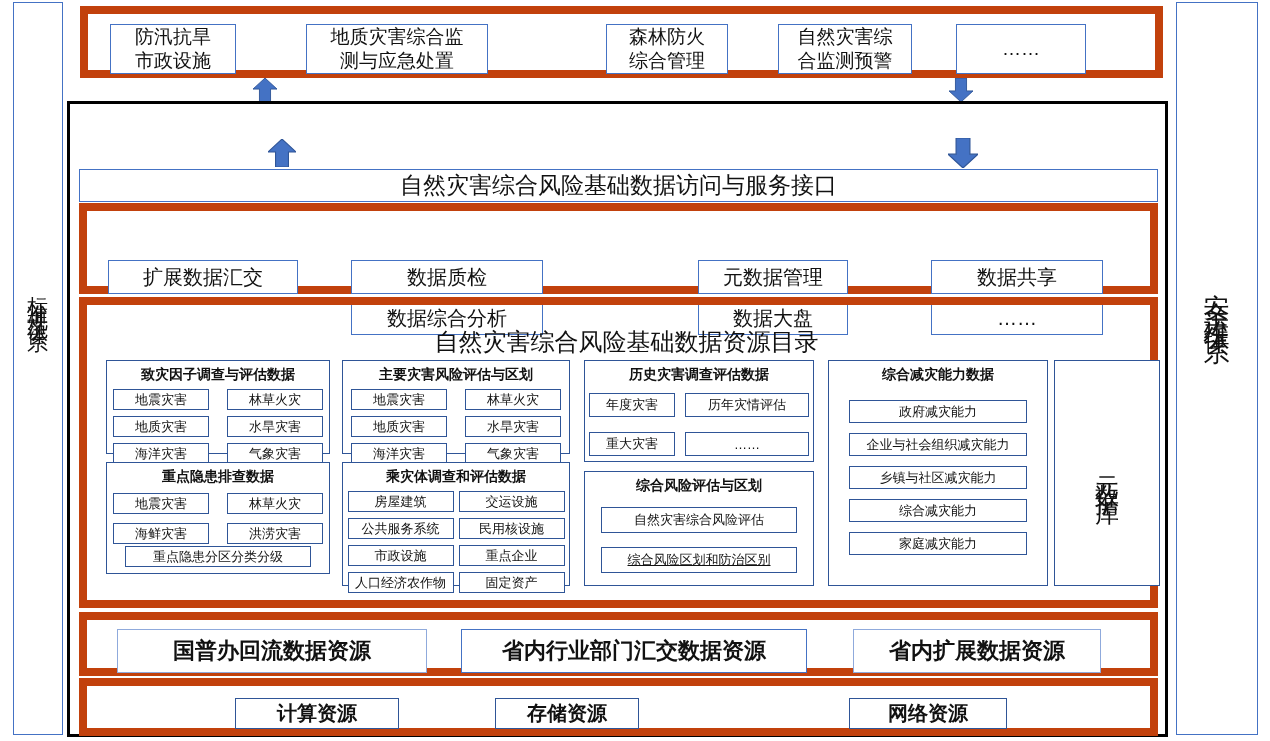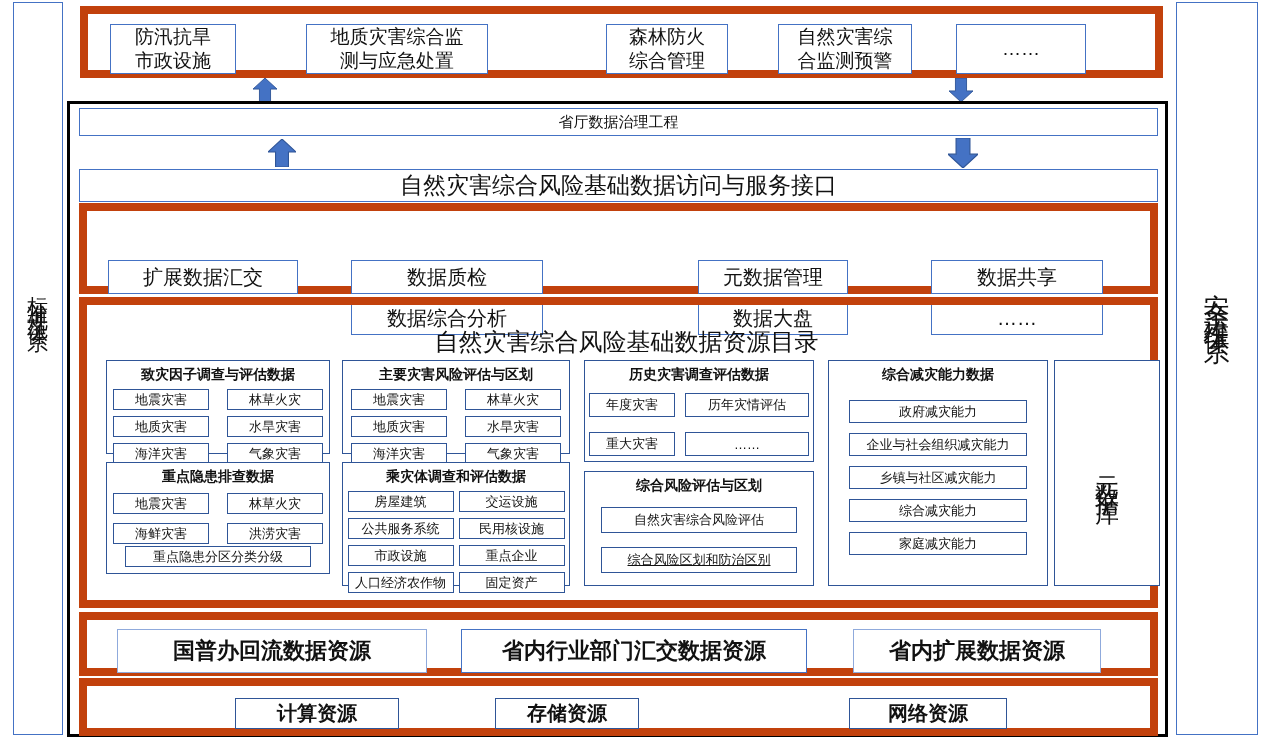--- a/index.html
+++ b/index.html
@@ -81,23 +81,20 @@
 
   <svg class="arrow" style="left:252px;top:78px;" width="26" height="24" viewBox="0 0 26 26">
     <polygon points="13,0 26,12 19,12 19,26 7,26 7,12 0,12" fill="#4472C4" stroke="#2F5597" stroke-width="1"></polygon>
   </svg>
   <svg class="arrow" style="left:948px;top:78px;" width="26" height="24" viewBox="0 0 26 26">
     <polygon points="13,26 0,14 7,14 7,0 19,0 19,14 26,14" fill="#4472C4" stroke="#2F5597" stroke-width="1"></polygon>
   </svg>
 
   <div class="abs b-black" style="left:67px;top:101px;width:1101px;height:636px;"></div>
 
-  <div class="abs cbox b-light" style="left:79px;top:108px;width:1079px;height:28px;font-size:15px;">
-    <span>省厅数据治理工程</span>
-  </div>
 
   <svg class="arrow" style="left:268px;top:139px;" width="28" height="28" viewBox="0 0 26 26">
     <polygon points="13,0 26,12 19,12 19,26 7,26 7,12 0,12" fill="#4472C4" stroke="#2F5597" stroke-width="1"></polygon>
   </svg>
   <svg class="arrow" style="left:948px;top:138px;" width="30" height="30" viewBox="0 0 26 26">
     <polygon points="13,26 0,14 7,14 7,0 19,0 19,14 26,14" fill="#4472C4" stroke="#2F5597" stroke-width="1"></polygon>
   </svg>
 
   <div class="abs cbox b-light" style="left:79px;top:169px;width:1079px;height:33px;font-size:23px;">
     <span>自然灾害综合风险基础数据访问与服务接口</span>

